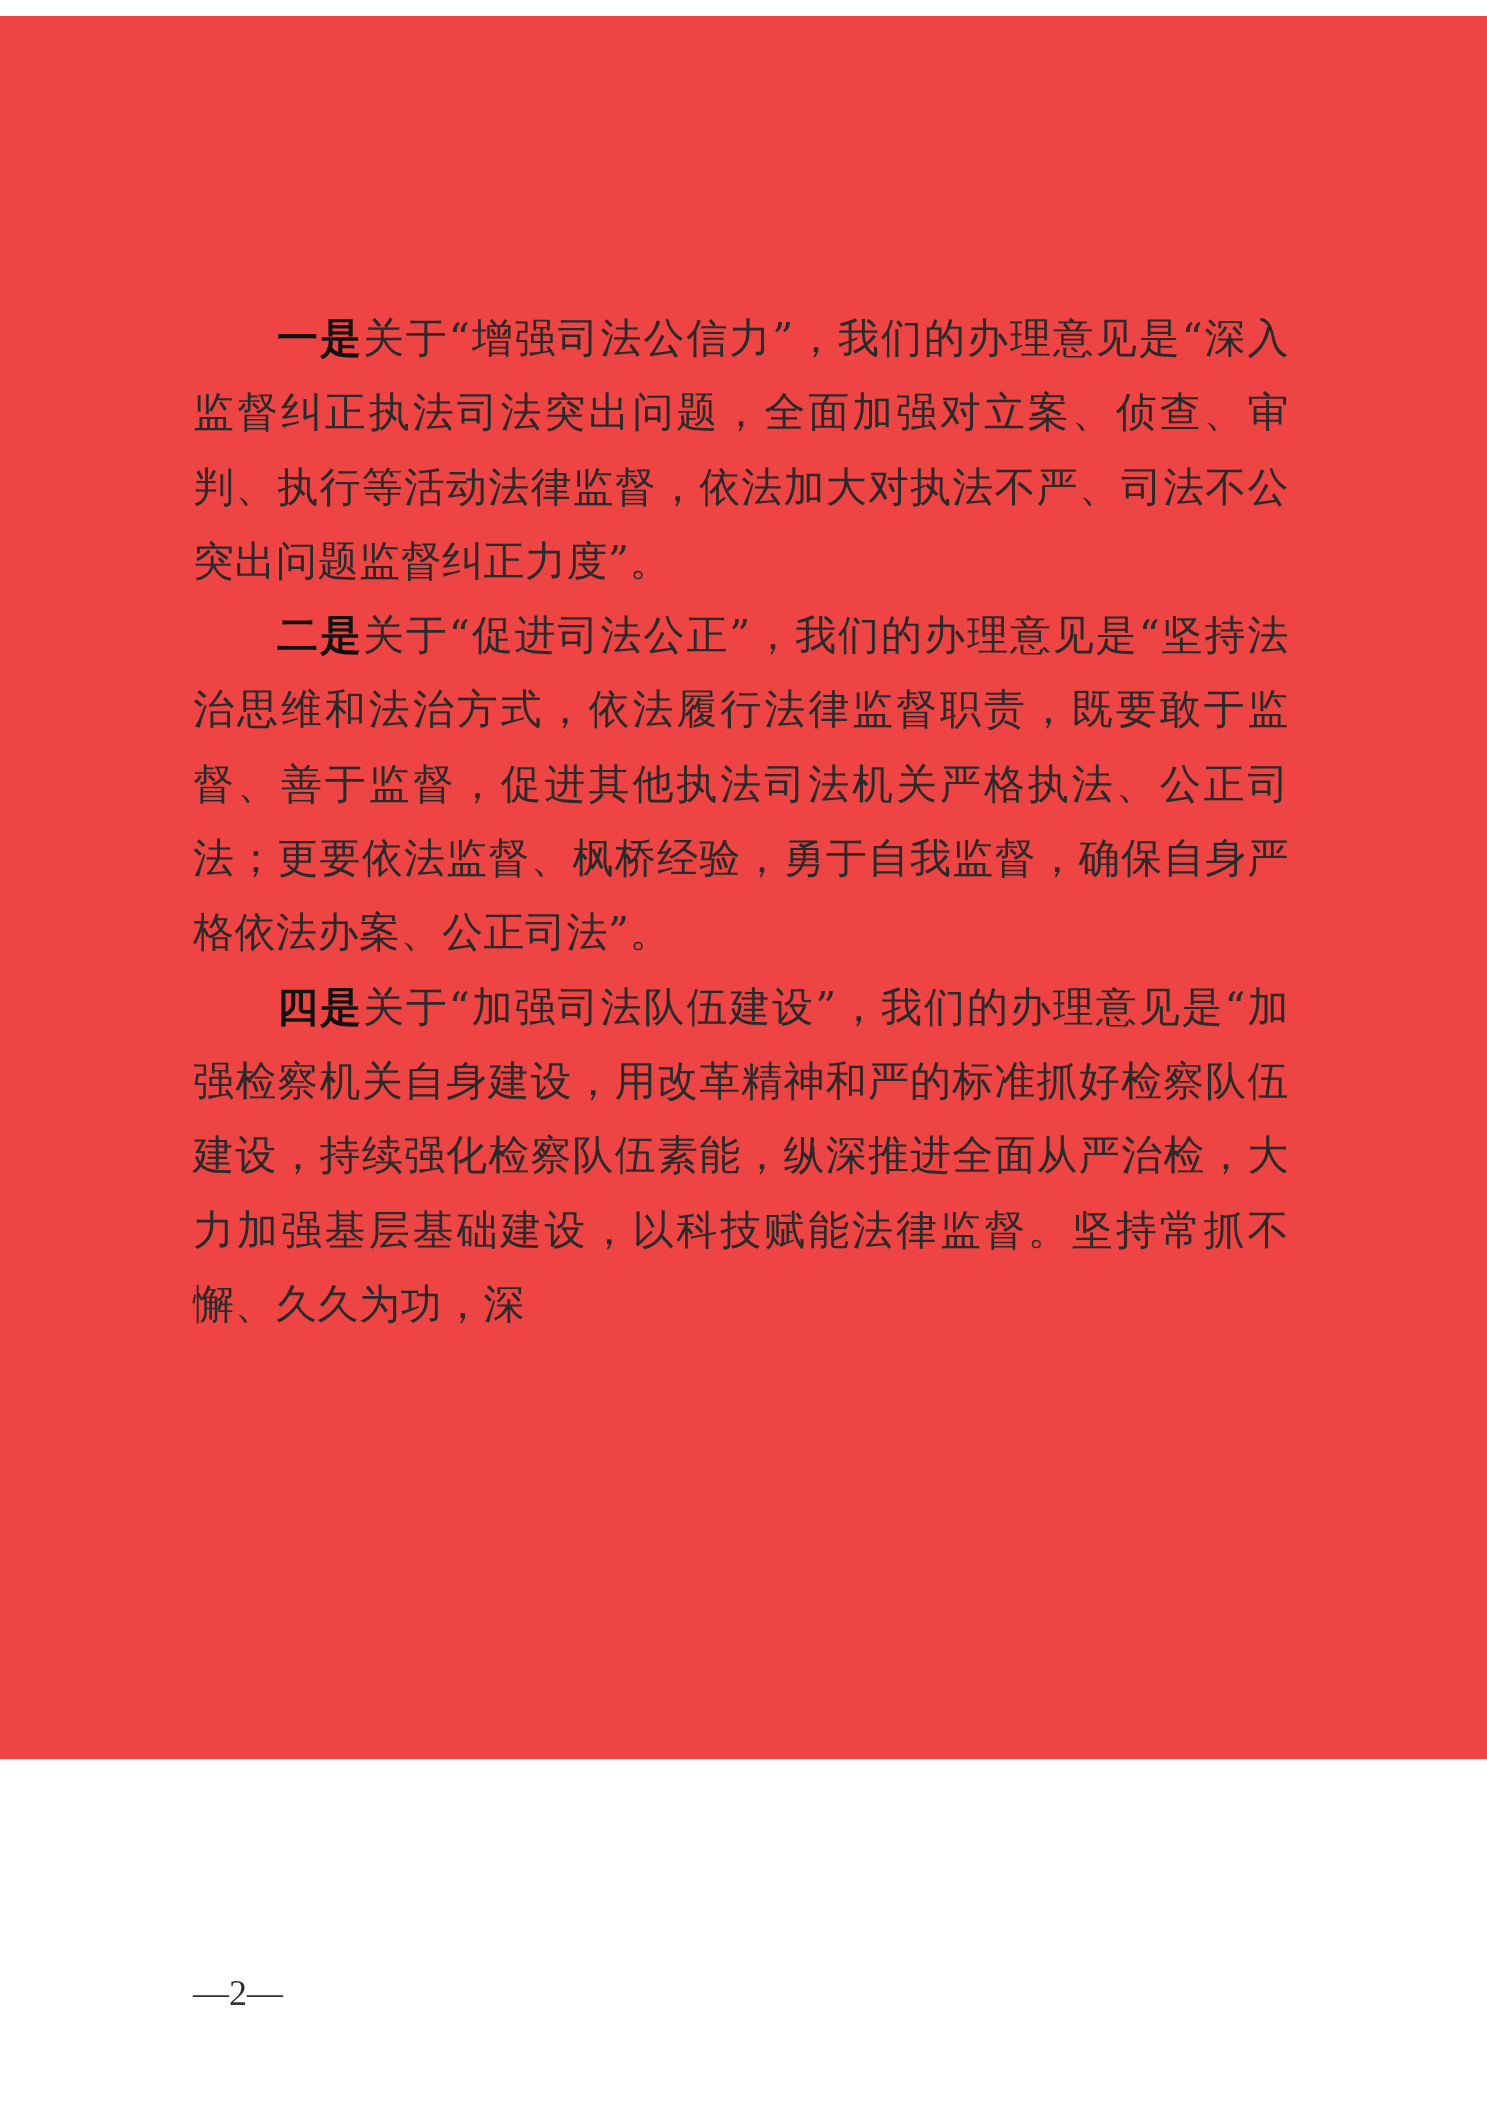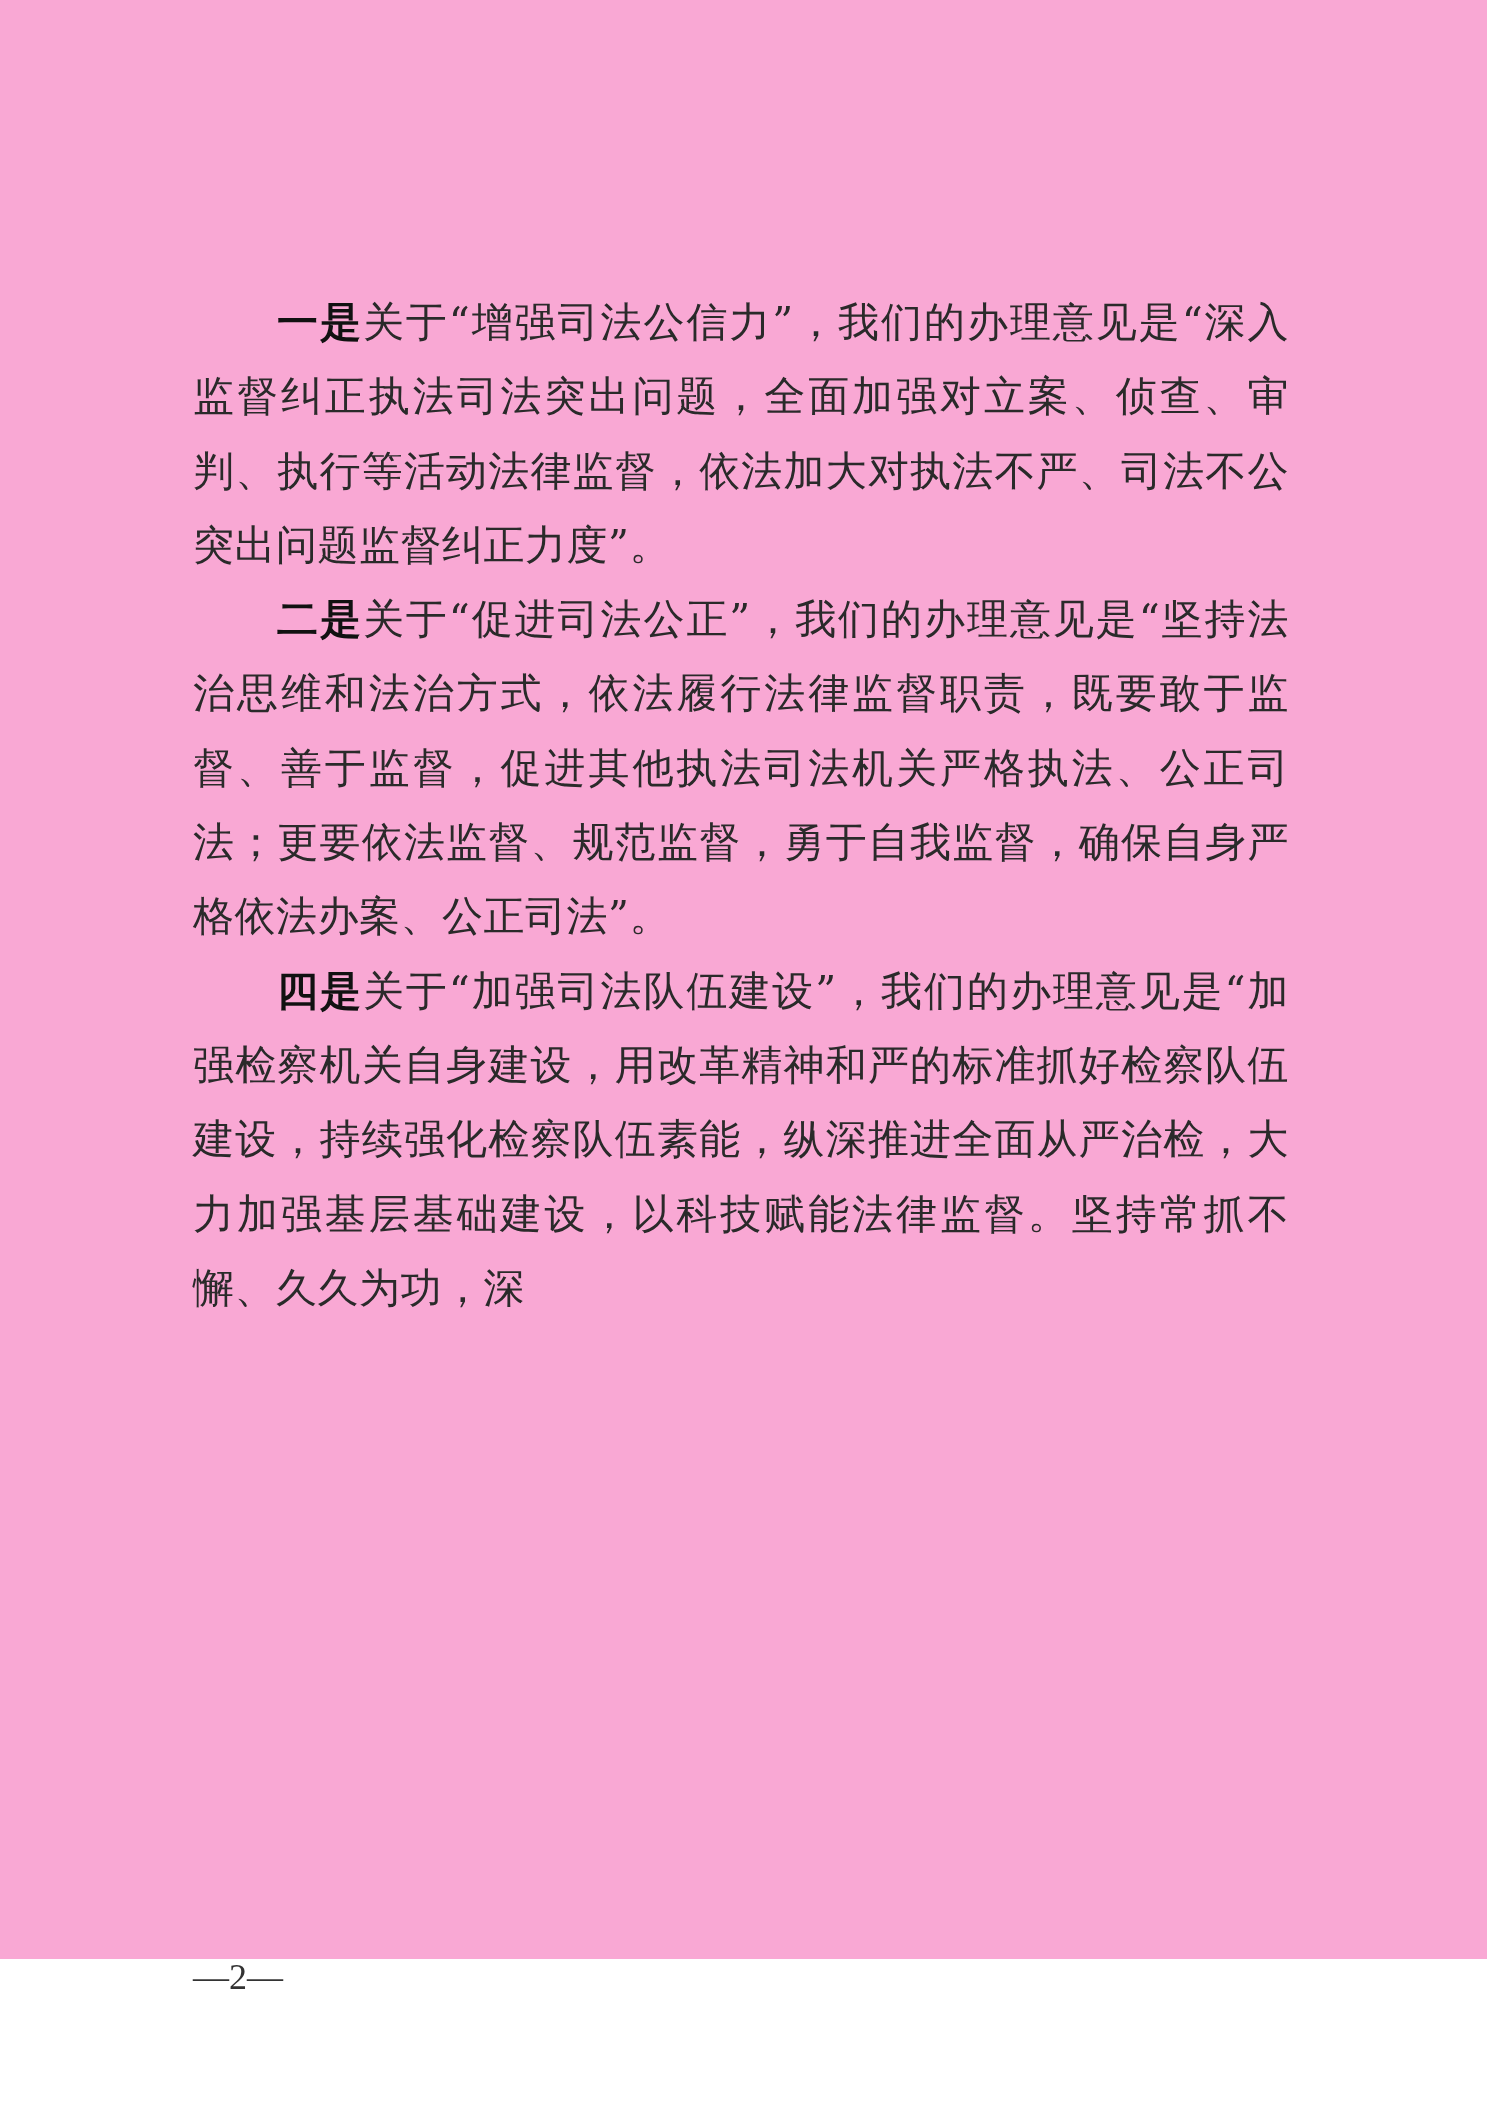--- a/index.html
+++ b/index.html
@@ -1,17 +1,17 @@
 <!DOCTYPE html>
 <html><head>
 <meta charset="utf-8">
 <style>
   html, body { margin: 0; padding: 0; background: #ffffff; }
   body { width: 1487px; height: 2105px; position: relative; overflow: hidden; }
-  .page { position: absolute; left: 0; top: 0; width: 1487px; height: 1959px; background: #f9a8d4; }
+  .page { position: absolute; left: 0; top: 16px; width: 1487px; height: 1743px; background: #ef4444; }
   .body-text {
     position: absolute;
     left: 193px;
     top: 285px;
     width: 1096px;
     font-family: "DejaVu Serif", "Liberation Serif", serif;
     font-size: 41px;
     line-height: 74.3px;
     color: #2a2a2a;
   }
@@ -32,17 +32,17 @@
     line-height: 42px;
     color: #333333;
   }
 </style>
 </head>
 <body>
 
 <div class="page">
   <div class="body-text">
     <p class="para"><span class="lead">一是</span><span>关于“增强司法公信力”，我们的办理意见是“深入监督纠正执法司法突出问题，全面加强对立案、侦查、审判、执行等活动法律监督，依法加大对执法不严、司法不公突出问题监督纠正力度”。</span></p>
-    <p class="para"><span class="lead">二是</span><span>关于“促进司法公正”，我们的办理意见是“坚持法治思维和法治方式，依法履行法律监督职责，既要敢于监督、善于监督，促进其他执法司法机关严格执法、公正司法；更要依法监督、规范监督，勇于自我监督，确保自身严格依法办案、公正司法”。</span></p>
+    <p class="para"><span class="lead">二是</span><span>关于“促进司法公正”，我们的办理意见是“坚持法治思维和法治方式，依法履行法律监督职责，既要敢于监督、善于监督，促进其他执法司法机关严格执法、公正司法；更要依法监督、枫桥经验，勇于自我监督，确保自身严格依法办案、公正司法”。</span></p>
     <p class="para"><span class="lead">四是</span><span>关于“加强司法队伍建设”，我们的办理意见是“加强检察机关自身建设，用改革精神和严的标准抓好检察队伍建设，持续强化检察队伍素能，纵深推进全面从严治检，大力加强基层基础建设，以科技赋能法律监督。坚持常抓不懈、久久为功，深</span></p>
   </div>
   <div class="page-number">—2—</div>
 </div>
 
 </body></html>

